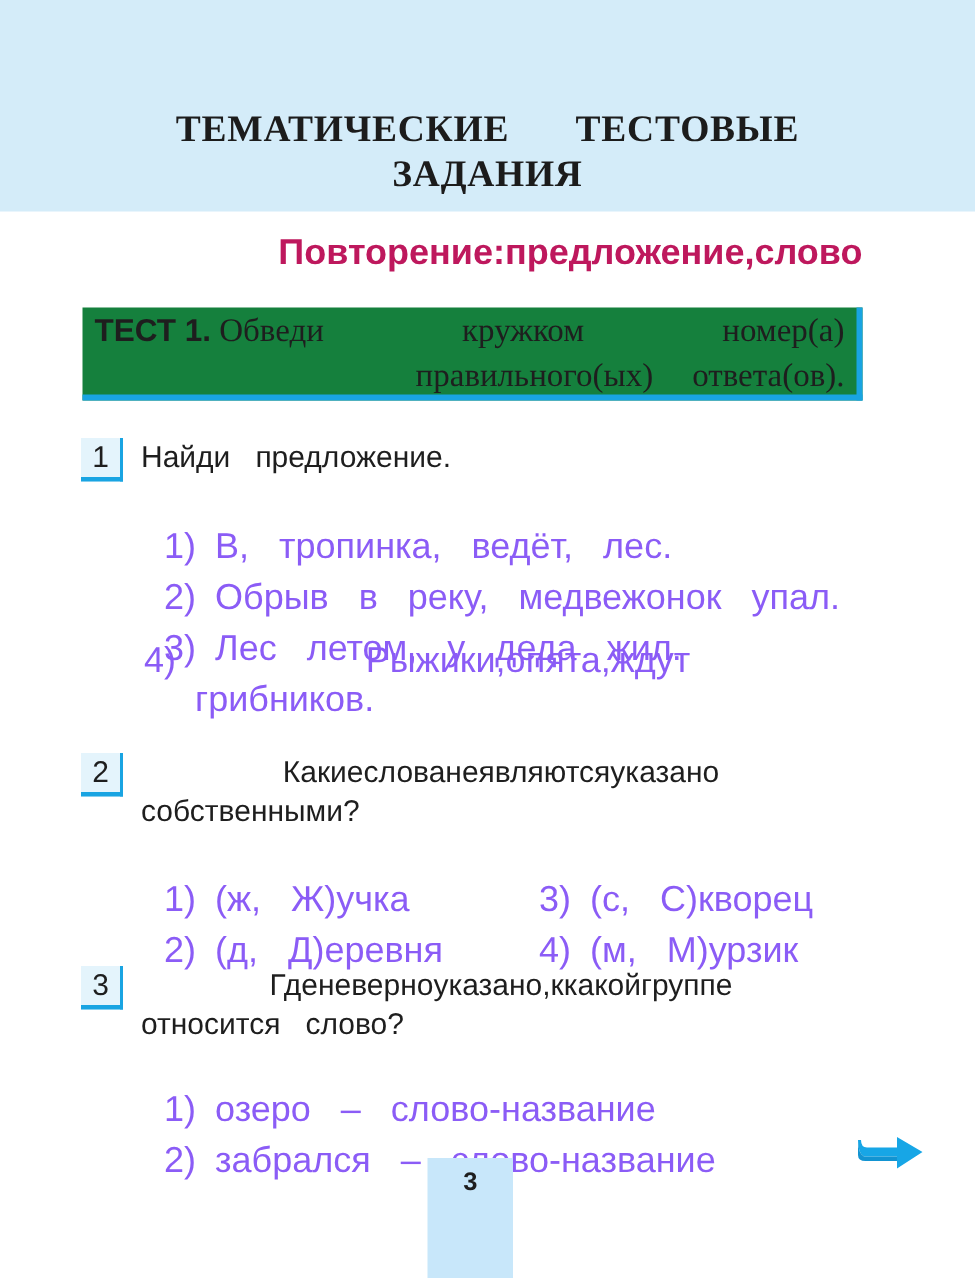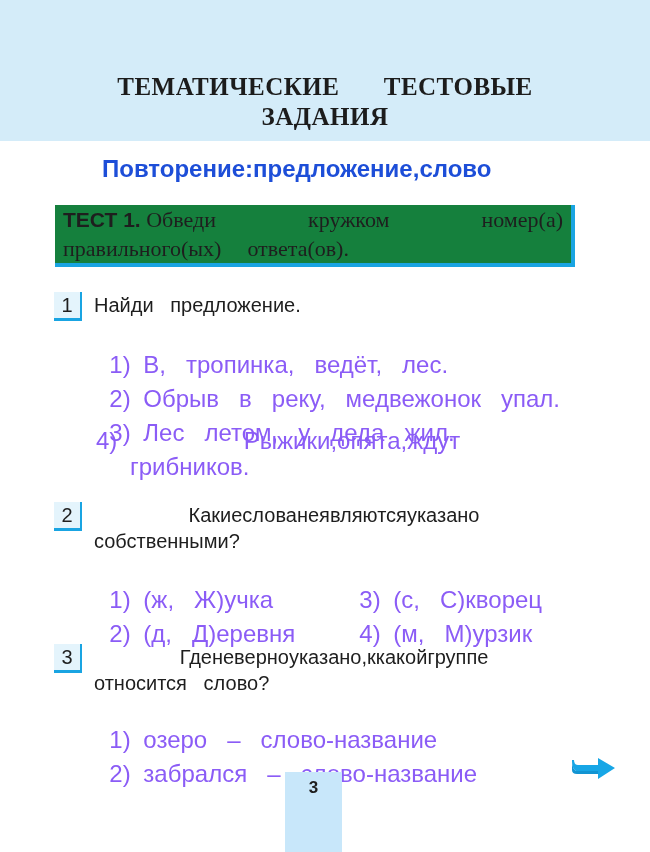--- a/index.html
+++ b/index.html
@@ -14,35 +14,35 @@
   }
   .header-title {
     position: absolute; left: 0; top: 72px; width: 650px;
     text-align: center;
     font-family: "Liberation Serif", serif; font-weight: bold;
     font-size: 25px; line-height: 30px; letter-spacing: 0.5px;
     color: #1c1c1c; word-spacing: 8px;
   }
   .section-title {
     position: absolute; left: 55px; top: 155px; width: 520px;
-    font-weight: bold; font-size: 24px; color: #1d4ed8;
-    display: flex; justify-content: flex-start; margin-left: 47px;
+    font-weight: bold; font-size: 24px; color: #be185d;
+    display: flex; justify-content: flex-end;
   }
   .test-box {
     position: absolute; left: 55px; top: 205px; width: 508px; height: 58px;
     background: #15803d;
     border-right: 4px solid #19a4e2; border-bottom: 4px solid #19a4e2;
     padding: 0 0 0 8px;
   }
   .test-line {
     display: flex; justify-content: space-between;
     font-family: "Liberation Serif", serif; font-size: 22px; line-height: 29px;
     padding-right: 8px;
   }
-  .test-line.second { justify-content: flex-start; gap: 26px; }
+  .test-line.second { justify-content: flex-end; gap: 26px; }
   .test-label {
     font-family: "Liberation Sans", sans-serif; font-weight: bold; font-size: 21px;
   }
   .q-number {
     position: absolute; width: 26px; height: 26px;
     background: #e4f4fc;
     border-right: 2px solid #19a4e2; border-bottom: 3px solid #19a4e2;
     font-size: 20px; text-align: center; line-height: 26px;
   }
   .q-text {

